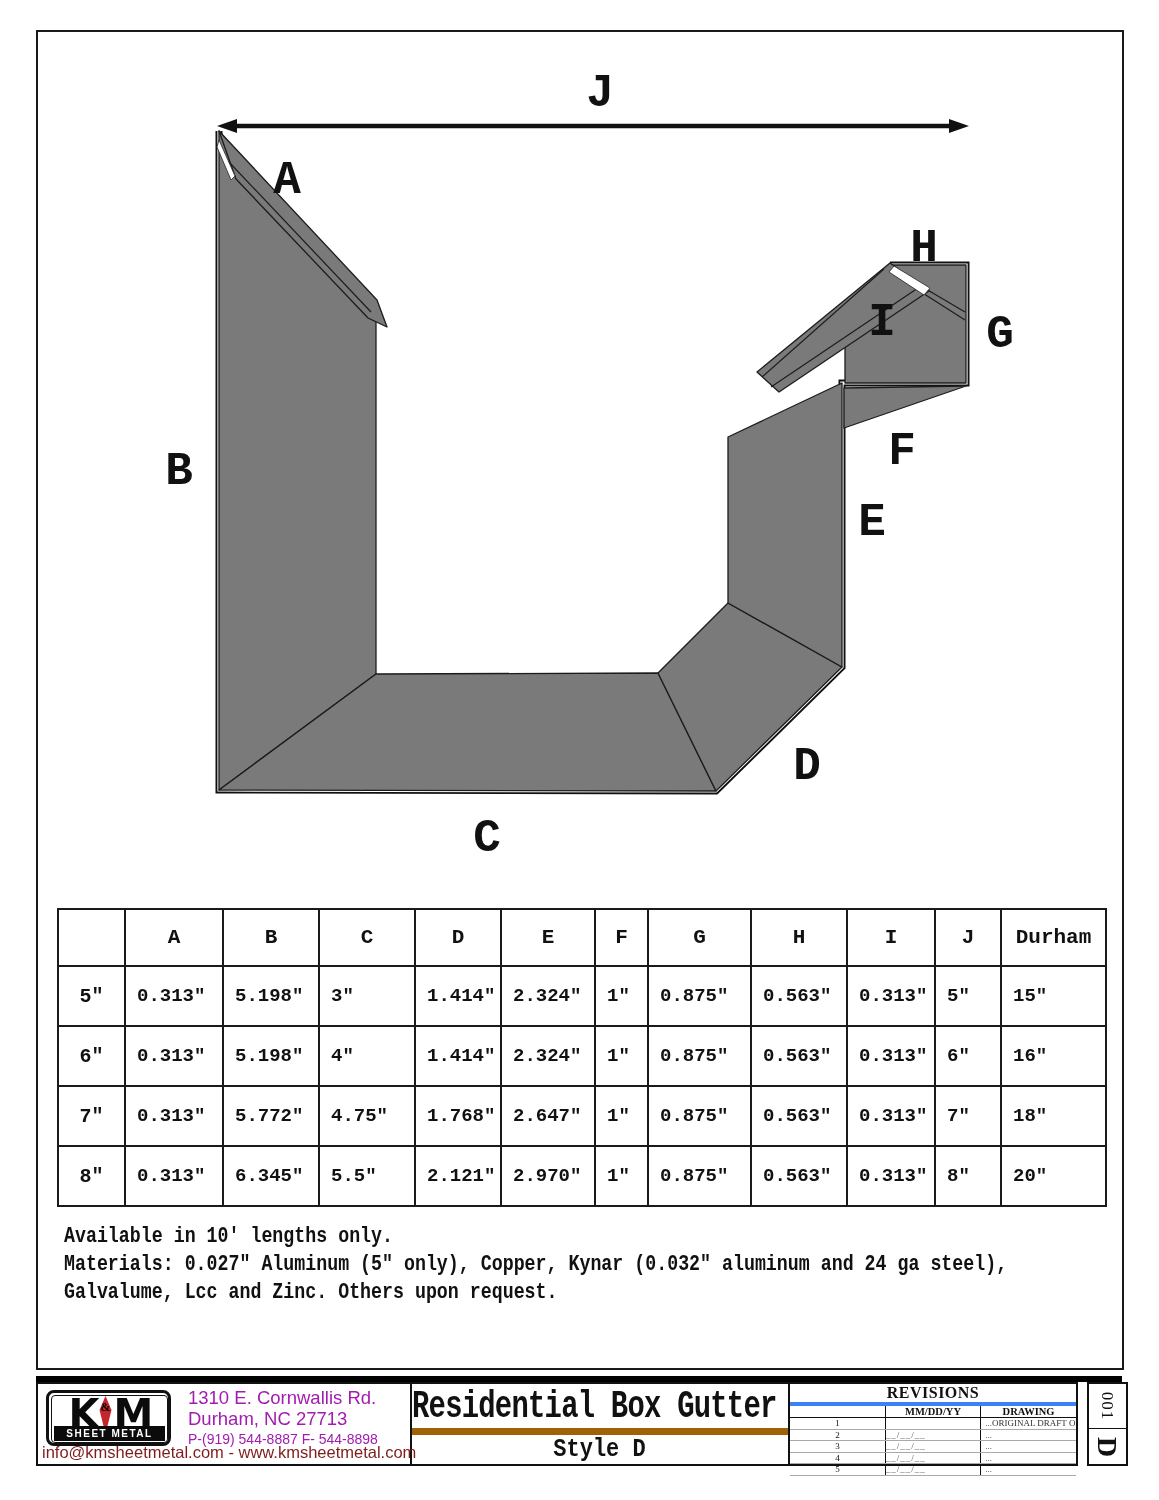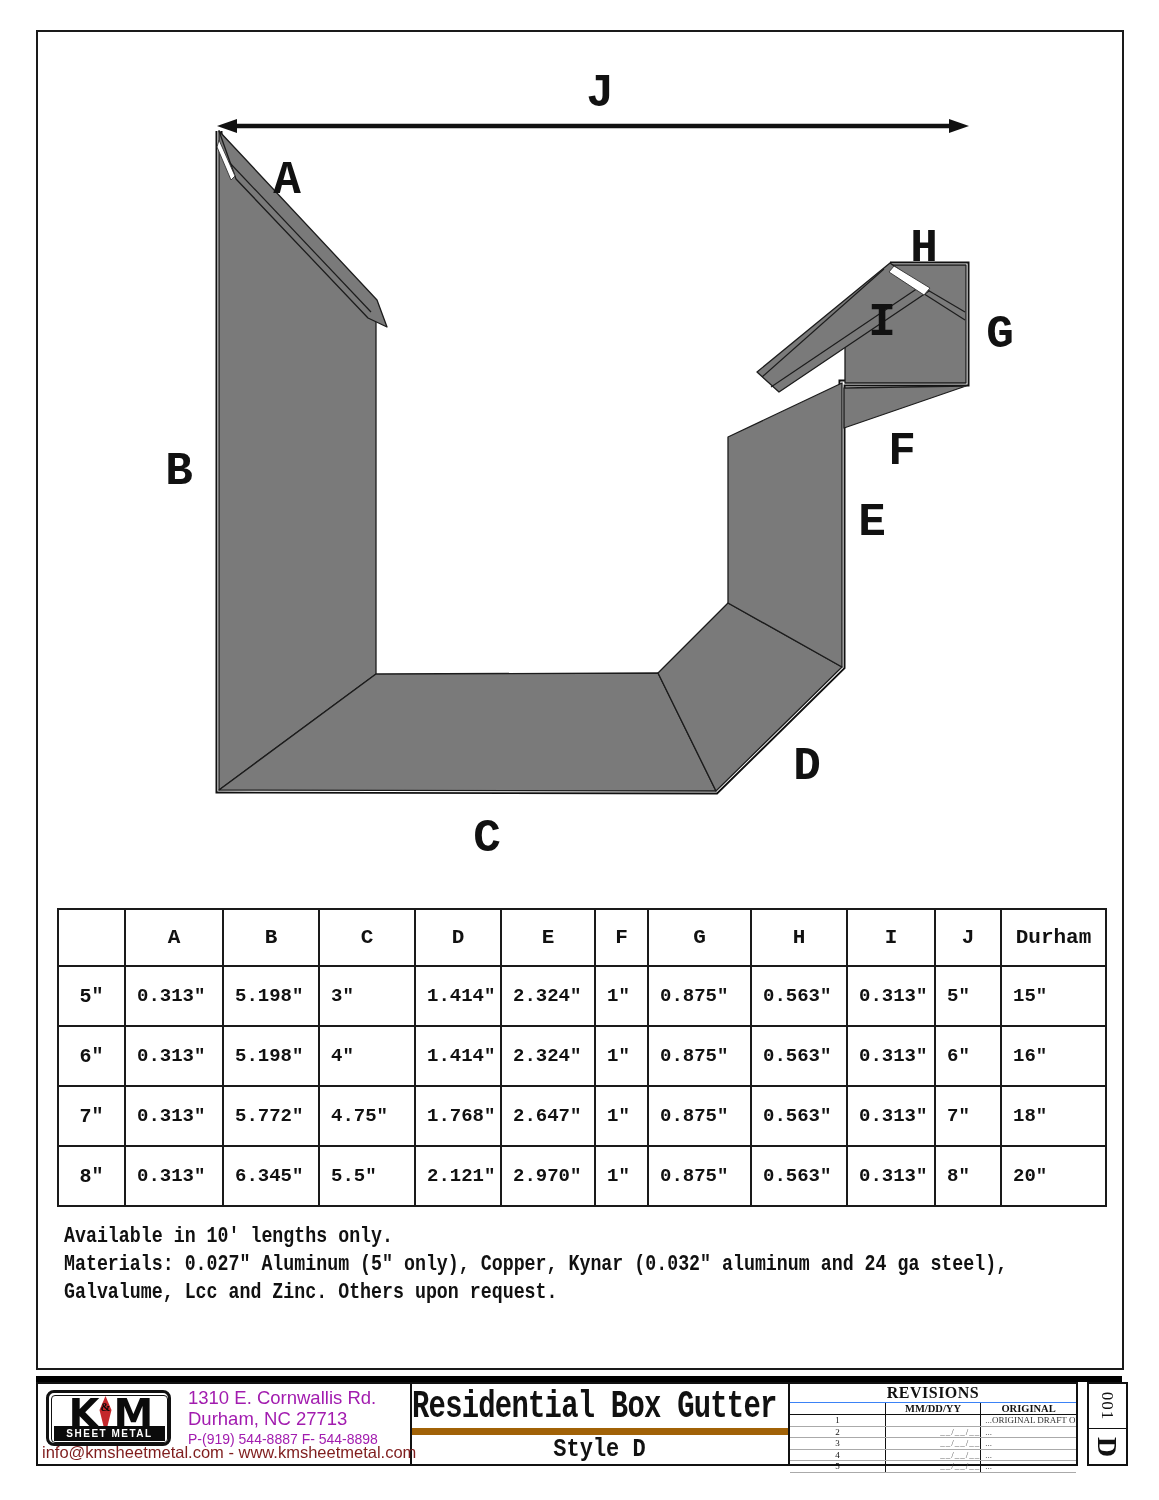--- a/index.html
+++ b/index.html
@@ -48,27 +48,27 @@
   #main-title span{font-family:"Liberation Mono",monospace;font-weight:bold;font-size:38px;white-space:nowrap;
         transform:scaleX(.76);transform-origin:left center;letter-spacing:-1px;}
   #style-line{flex:1;display:flex;align-items:center;justify-content:center;}
   #style-line span{font-family:"Liberation Mono",monospace;font-weight:bold;font-size:25px;
         transform:scaleX(.88);white-space:nowrap;}
   
   #rev{width:100%;height:100%;border-collapse:collapse;table-layout:fixed;
        font-family:"Liberation Serif",serif;}
   #rev th,#rev td{padding:0;overflow:hidden;white-space:nowrap;}
   #rev .rev-title{height:18px;font-size:16px;font-weight:600;text-align:center;letter-spacing:.5px;
-       border-bottom:1px solid #3b82f6;}
+       border-bottom:4px solid #3b82f6;}
   #rev .subhead th{height:11px;font-size:10.5px;font-weight:600;border-bottom:1px solid #111;text-align:center;}
   #rev .col-n{width:17px;border-right:1px solid #111;}
   #rev .col-date{width:60px;border-right:1px solid #111;}
   #rev tbody td{height:10.5px;font-size:9px;border-bottom:1px solid #aaa;}
   #rev tbody td.n{text-align:center;border-right:1px solid #111;}
-  #rev tbody td.date{text-align:right;color:#555;letter-spacing:1px;border-right:1px solid #111;}
+  #rev tbody td.date{text-align:left;color:#555;letter-spacing:1px;border-right:1px solid #111;}
   #rev tbody td.remarks{padding-left:4px;color:#333;}
   
   #sheet-id{position:absolute;left:1087px;top:1382px;width:41px;height:84px;border:2px solid #111;
         box-sizing:border-box;display:flex;flex-direction:column;}
   #sheet-id .idcell{display:flex;align-items:center;justify-content:center;overflow:visible;}
   #sheet-num{height:44px;border-bottom:1.5px solid #111;}
   #sheet-num span{font-family:"Liberation Serif",serif;font-size:17px;transform:rotate(90deg);letter-spacing:1px;}
   #sheet-letter{flex:1;}
   #sheet-letter span{font-family:"Liberation Serif",serif;font-weight:bold;font-size:28px;transform:rotate(90deg);}
 </style>
@@ -257,21 +257,21 @@
 
     <div class="fcell" id="cell-revisions">
       <table id="rev">
         <thead>
           <tr>
               <th class="rev-title" colspan="3">REVISIONS</th>
             </tr>
           <tr class="subhead">
             <th class="col-n"></th>
             <th class="col-date">MM/DD/YY</th>
-            <th>ORIGINAL</th>
+            <th>DRAWING</th>
           </tr>
         </thead>
         <tbody id="rev-body">
             <tr>
               <td class="n">1</td>
               <td class="date"></td>
               <td class="remarks">...ORIGINAL DRAFT OF DRAWING</td>
             </tr>
             <tr>
               <td class="n">2</td>

